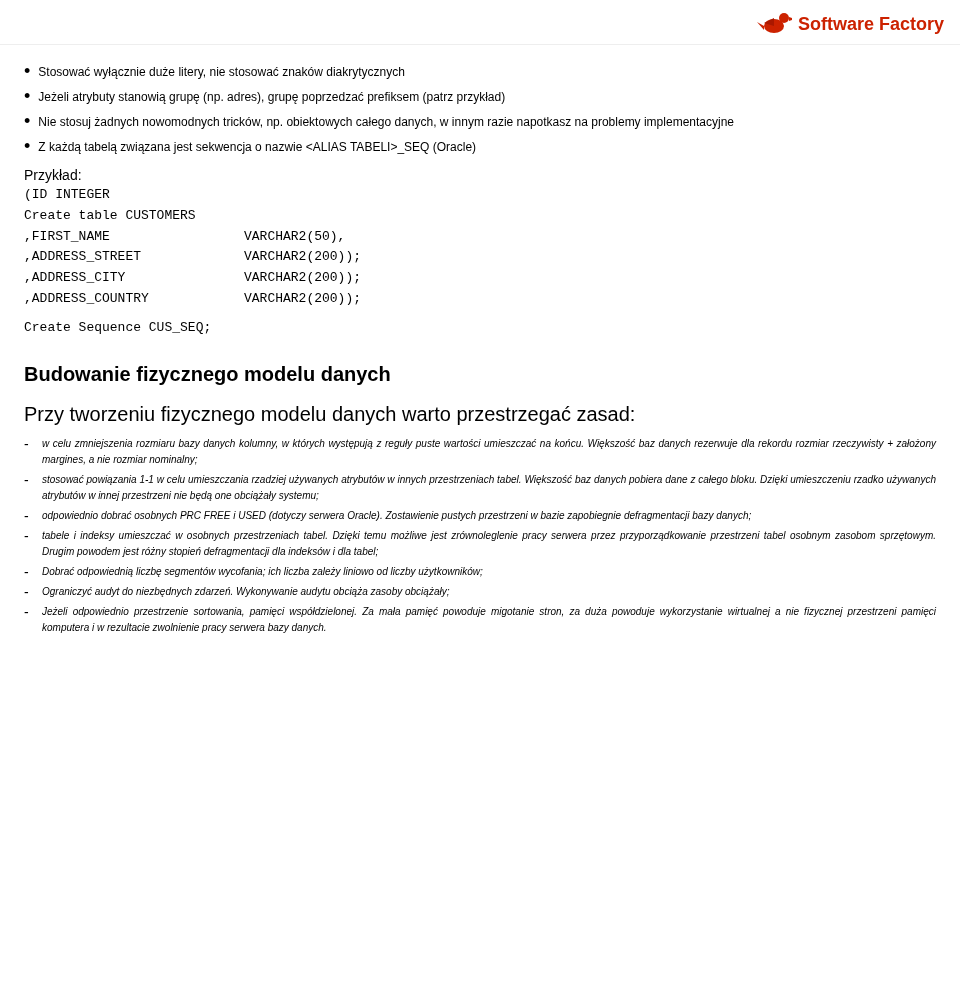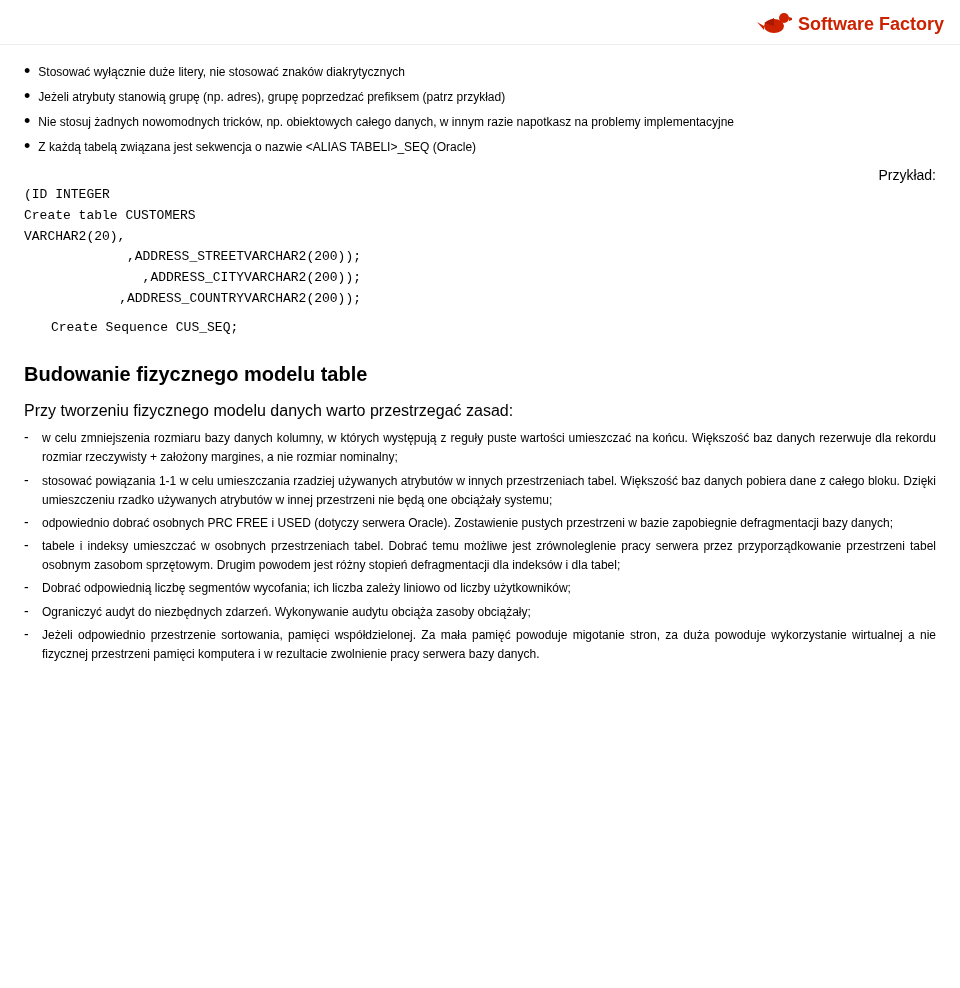--- a/index.html
+++ b/index.html
@@ -51,21 +51,20 @@
       margin-right: 8px;
       margin-top: -2px;
       flex-shrink: 0;
     }
     .bullet-text {
       font-size: 12px;
       line-height: 1.5;
     }
     .code-section {
       margin: 10px 0 10px 0;
-      text-align: right;
     }
     .example-label {
       font-size: 14px;
       font-weight: normal;
       margin-bottom: 2px;
     }
     .code-block {
       font-family: 'Courier New', Courier, monospace;
       font-size: 13px;
       line-height: 1.6;
@@ -94,26 +93,27 @@
       display: flex;
       align-items: flex-start;
       margin-bottom: 4px;
     }
     .dash-char {
       min-width: 18px;
       font-size: 14px;
       flex-shrink: 0;
     }
     .dash-text {
-      font-size: 12px;
+      font-size: 10px;
       line-height: 1.6;
       text-align: justify;
+      font-style: italic;
     }
     .intro-text {
-      font-size: 16px;
+      font-size: 20px;
       line-height: 1.6;
       margin-bottom: 6px;
     }
   </style>
 </head>
 <body>
 
 <div class="header">
   <div class="logo-area">
     <svg class="logo-bird" viewBox="0 0 40 32" xmlns="http://www.w3.org/2000/svg">
@@ -159,41 +159,42 @@
   <div class="code-section">
     <div class="example-label">Przykład:</div>
     <div class="code-block">
       <div class="code-line">
         <span>(ID INTEGER</span>
       </div>
       <div class="code-line">
         <span>Create table CUSTOMERS</span>
       </div>
       <div class="code-line">
-        <span class="code-col2">VARCHAR2(20),</span>
+        <span class="code-col1">,FIRST_NAME</span>
+        <span class="code-col2">VARCHAR2(50),</span>
       </div>
       <div class="code-line">
         <span class="code-col1">,ADDRESS_STREET</span>
         <span class="code-col2">VARCHAR2(200));</span>
       </div>
       <div class="code-line">
         <span class="code-col1">,ADDRESS_CITY</span>
         <span class="code-col2">VARCHAR2(200));</span>
       </div>
       <div class="code-line">
         <span class="code-col1">,ADDRESS_COUNTRY</span>
         <span class="code-col2">VARCHAR2(200));</span>
       </div>
-      <div class="code-line" style="margin-top:8px;margin-left:27px;">
+      <div class="code-line" style="margin-top:8px;">
         <span>Create Sequence CUS_SEQ;</span>
       </div>
     </div>
   </div>
 
-  <div class="section-heading">Budowanie fizycznego modelu table</div>
+  <div class="section-heading">Budowanie fizycznego modelu danych</div>
 
   <div class="intro-text">Przy tworzeniu fizycznego modelu danych warto przestrzegać zasad:</div>
 
   <div class="dash-list">
 
     <div class="dash-item">
       <span class="dash-char">-</span>
       <span class="dash-text">w celu zmniejszenia rozmiaru bazy danych kolumny, w których występują z reguły puste wartości umieszczać na końcu.  Większość baz danych rezerwuje dla rekordu rozmiar rzeczywisty + założony margines, a nie rozmiar nominalny;</span>
     </div>
 
@@ -202,21 +203,21 @@
       <span class="dash-text">stosować powiązania 1-1 w celu umieszczania rzadziej używanych atrybutów w innych przestrzeniach tabel.  Większość baz danych pobiera dane z całego bloku. Dzięki umieszczeniu rzadko używanych atrybutów w innej przestrzeni nie będą one obciążały systemu;</span>
     </div>
 
     <div class="dash-item">
       <span class="dash-char">-</span>
       <span class="dash-text">odpowiednio dobrać osobnych PRC FREE i USED (dotyczy serwera Oracle). Zostawienie pustych przestrzeni w bazie zapobiegnie defragmentacji bazy danych;</span>
     </div>
 
     <div class="dash-item">
       <span class="dash-char">-</span>
-      <span class="dash-text">tabele i indeksy umieszczać w osobnych przestrzeniach tabel.  Dobrać temu możliwe jest zrównoleglenie pracy serwera przez przyporządkowanie przestrzeni tabel osobnym zasobom sprzętowym. Drugim powodem jest różny stopień defragmentacji dla indeksów i dla tabel;</span>
+      <span class="dash-text">tabele i indeksy umieszczać w osobnych przestrzeniach tabel.  Dzięki temu możliwe jest zrównoleglenie pracy serwera przez przyporządkowanie przestrzeni tabel osobnym zasobom sprzętowym. Drugim powodem jest różny stopień defragmentacji dla indeksów i dla tabel;</span>
     </div>
 
     <div class="dash-item">
       <span class="dash-char">-</span>
       <span class="dash-text">Dobrać odpowiednią liczbę segmentów wycofania;  ich liczba zależy liniowo od liczby użytkowników;</span>
     </div>
 
     <div class="dash-item">
       <span class="dash-char">-</span>
       <span class="dash-text">Ograniczyć audyt do niezbędnych zdarzeń. Wykonywanie audytu obciąża zasoby obciążały;</span>

